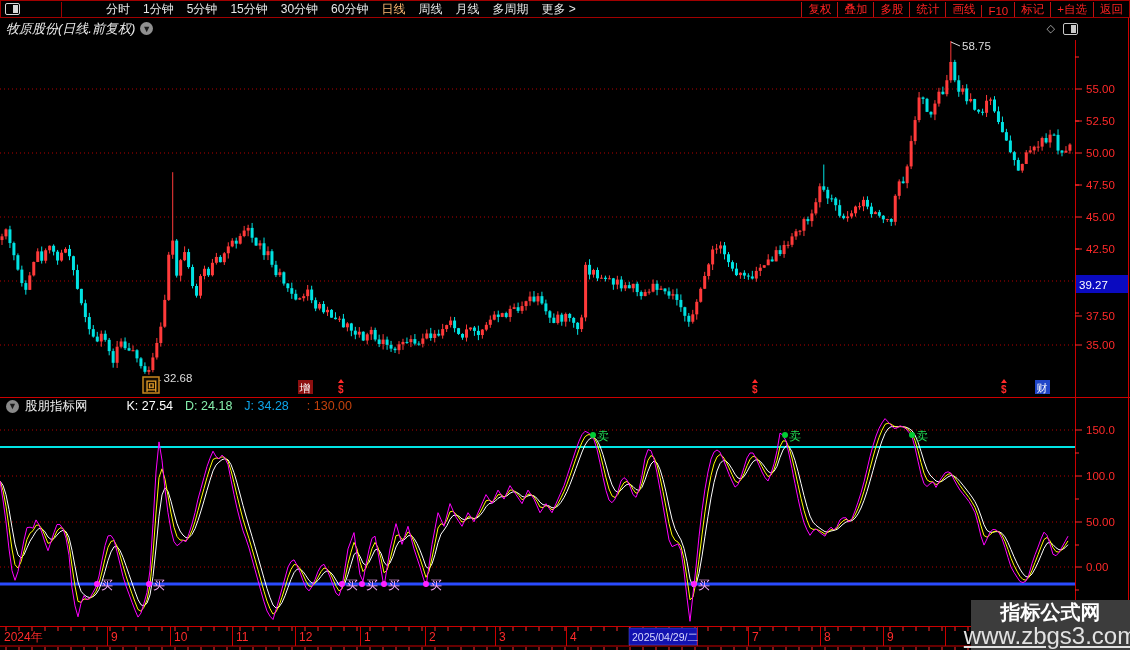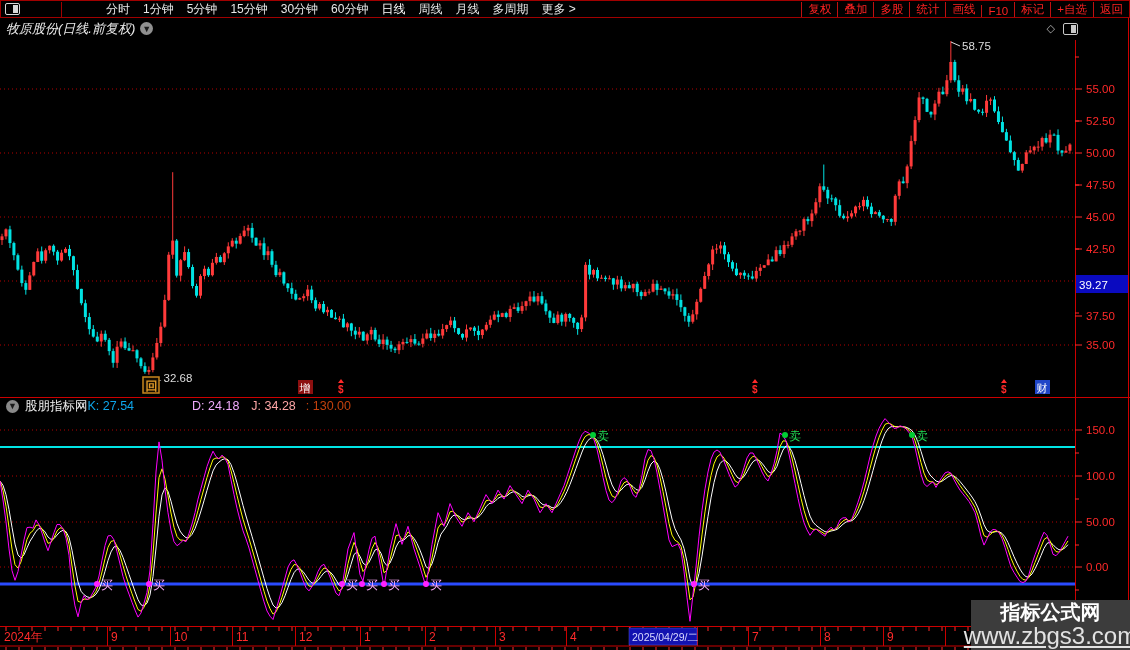--- a/index.html
+++ b/index.html
@@ -6,40 +6,40 @@
     font-family:"Liberation Sans","DejaVu Sans",sans-serif;}
   #stage{position:relative;width:1130px;height:650px;background:#000;}
   #chart-svg{position:absolute;left:0;top:0;z-index:1;}
   
   #toolbar{position:absolute;left:0;top:0;width:1128px;height:16px;z-index:5;
     display:flex;align-items:center;background:#000;border:1px solid #a00000;font-size:12px;gap:36px;}
   .tb-winicon{width:13px;height:10px;border:1px solid #d8d8d8;border-radius:2px;margin:0 5px 0 4px;position:relative;flex:none;}
   .tb-winicon span{position:absolute;top:1px;bottom:1px;right:1px;width:5px;background:#d8d8d8;}
   .tb-sep{width:1px;height:15px;background:#a00000;margin-right:8px;flex:none;}
   .tb-item{color:#e8e8e8;margin-right:13px;white-space:nowrap;cursor:default;}
-  .tb-item.active{color:#ffffff;}
+  .tb-item.active{color:#fdba74;}
   #toolbar-right{margin-left:auto;display:flex;height:16px;align-items:flex-end;}
   .tbr-item{border-left:1px solid #c01010;color:#ff2222;padding:0 6px;font-size:11.5px;
     display:flex;align-items:center;white-space:nowrap;}
   
   #title-row{position:absolute;left:0;top:18px;width:1130px;height:21px;z-index:5;display:flex;align-items:center;}
   #stock-title{color:#ececec;font-size:13px;margin-left:6px;font-style:italic;}
   .chev-badge{width:13px;height:13px;border-radius:50%;background:#909090;color:#1a1a1a;font-size:9px;
     display:inline-flex;align-items:center;justify-content:center;margin-left:5px;}
   #title-icons{position:absolute;right:52px;top:4px;display:flex;align-items:center;gap:8px;}
   .diamond-ic{color:#b0b0b0;font-size:11px;}
   .panel-ic{width:13px;height:10px;border:1px solid #c8c8c8;border-radius:2px;position:relative;}
   .panel-ic span{position:absolute;top:1px;bottom:1px;right:1px;width:5px;background:#c8c8c8;}
   
   #ind-header{position:absolute;left:0;top:399px;height:14px;z-index:5;display:flex;align-items:center;font-size:12.5px;white-space:nowrap;}
   #ind-header .chev-badge{margin:0 6px 0 6px;background:#8a8a8a;}
   #ind-name{color:#f0f0f0;}
-  #ind-k{color:#0ea5e9;margin-right:12px;}
-  #ind-d{color:#f0abfc;margin-right:12px;margin-left:46px;}
-  #ind-j{color:#fca5a5;margin-right:10px;}
+  #ind-k{color:#ffffff;margin-right:12px;padding-left:39px;}
+  #ind-d{color:#86efac;margin-right:12px;}
+  #ind-j{color:#0ea5e9;margin-right:18px;}
   #ind-ref{color:#c2410c;}
   
   #watermark{position:absolute;left:971px;top:600px;width:159px;height:50px;background:#3c3c3c;z-index:6;
     display:flex;flex-direction:column;align-items:center;justify-content:center;line-height:1.1;}
   #wm1{color:#ffffff;font-size:20px;font-weight:bold;}
   #wm2{color:#e2e2e2;font-size:24px;text-decoration:underline;}
 </style>
 </head>
 <body>
 <div id="stage">

